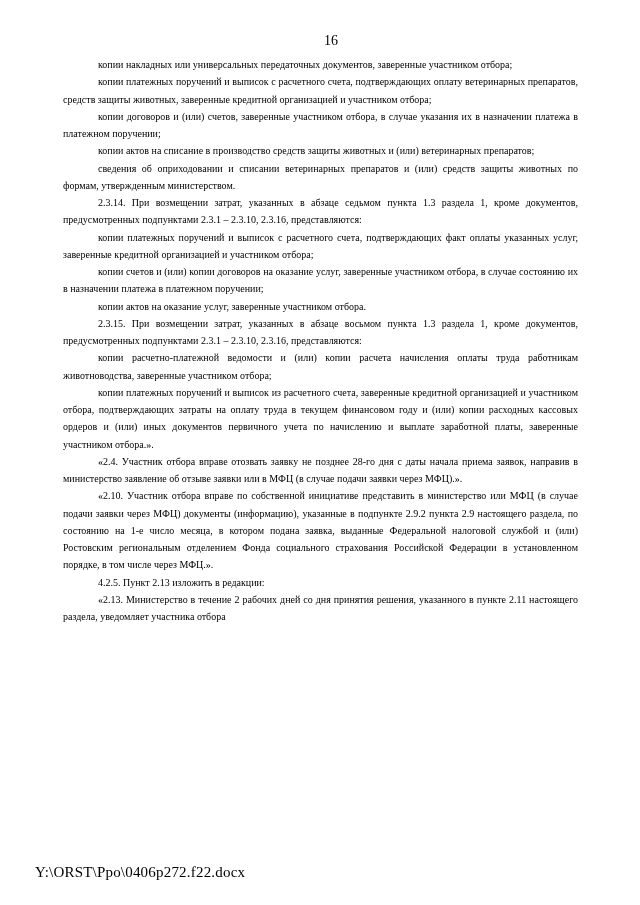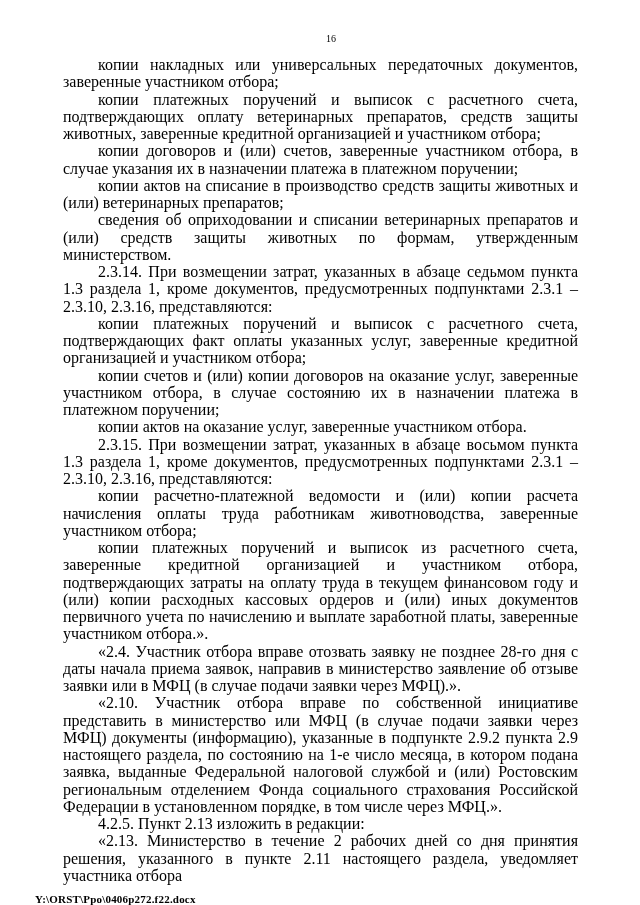--- a/index.html
+++ b/index.html
@@ -15,44 +15,43 @@
     font-family: "Liberation Serif", serif;
     color: #000000;
     overflow: hidden;
   }
   .page-number {
     position: absolute;
     top: 33px;
     left: 0;
     right: 0;
     text-align: center;
-    font-size: 10px;
+    font-size: 14px;
     padding-left: 22px;
   }
   .body-text {
     position: absolute;
     top: 56px;
     left: 63px;
     width: 515px;
-    font-size: 16px;
+    font-size: 10px;
     line-height: 17.25px;
     text-align: justify;
   }
   .body-text p {
     margin: 0;
     padding: 0;
     text-indent: 35px;
   }
   .footer-path {
     position: absolute;
     left: 35px;
-    bottom: 0;
-    font-size: 11px;
+    bottom: 24px;
+    font-size: 15px;
     letter-spacing: 0.2px;
-    font-weight: bold;
   }
 </style>
 </head>
 <body>
 
 <div class="page">
   <div class="page-number">16</div>
 
   <div class="body-text">
     <p>копии накладных или универсальных передаточных документов, заверенные участником отбора;</p>

